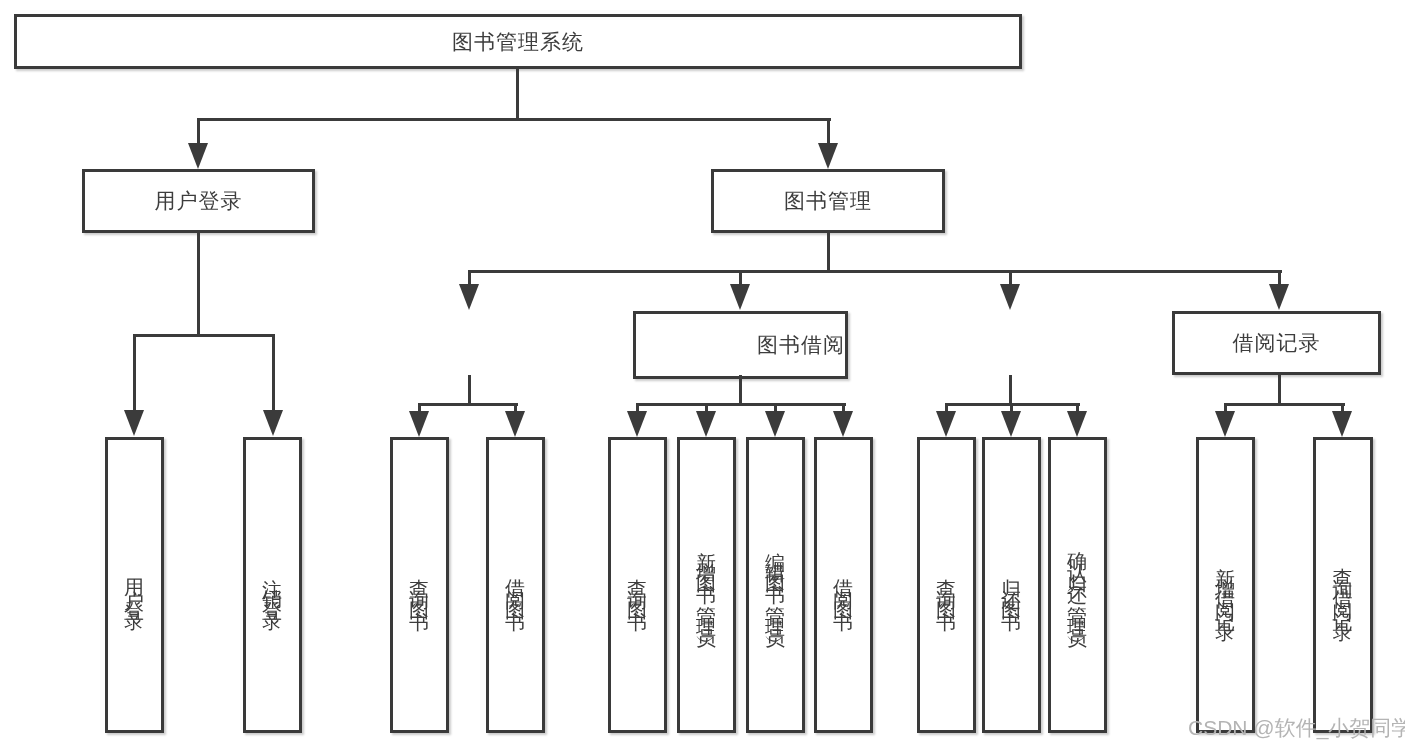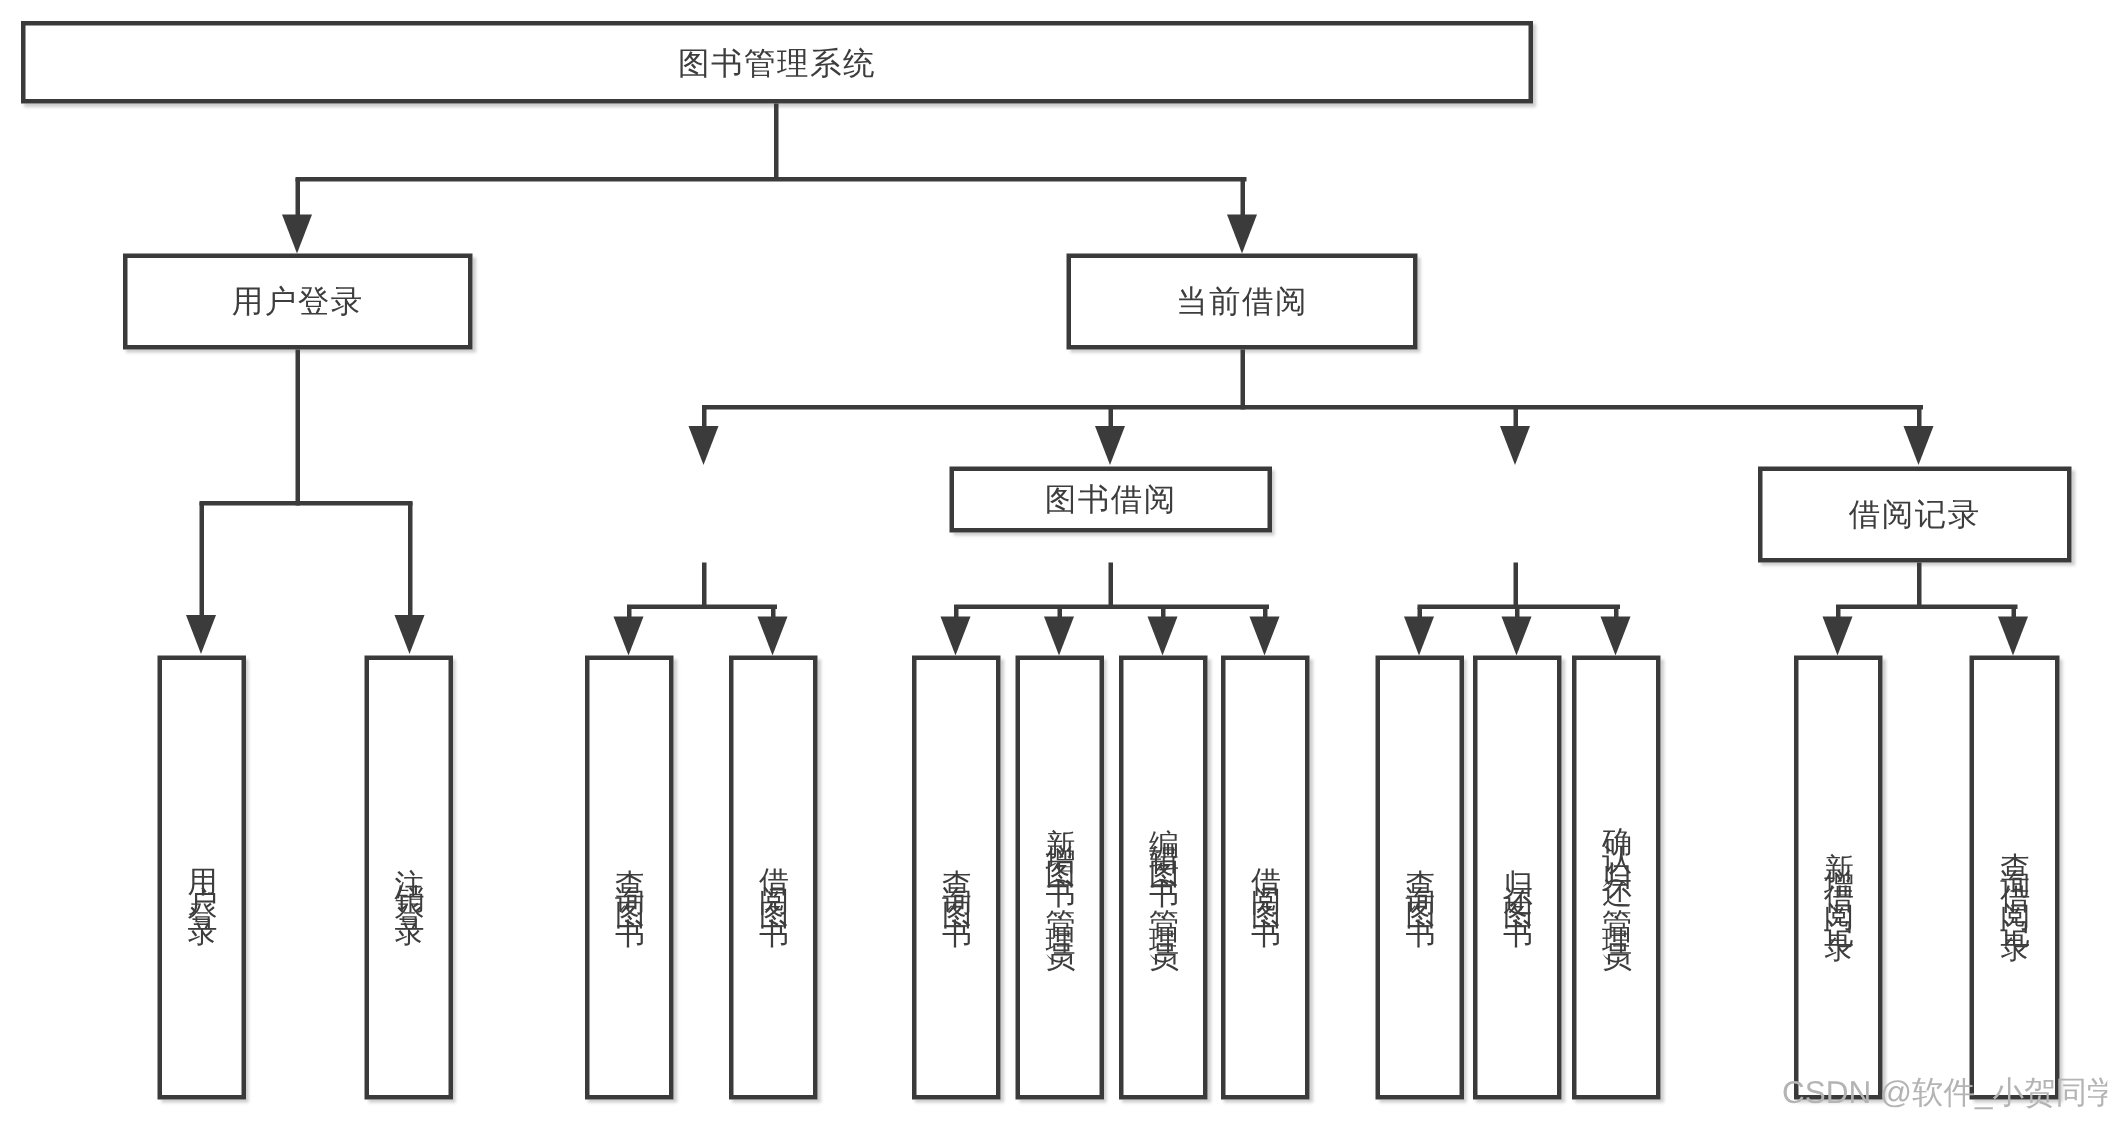--- a/index.html
+++ b/index.html
@@ -62,25 +62,25 @@
 
   <div class="hbox" style="left:14px;top:14px;width:1008px;height:55px;">
     <span>图书管理系统</span>
   </div>
 
   <div class="hbox" style="left:82px;top:169px;width:233px;height:64px;">
     <span>用户登录</span>
   </div>
 
   <div class="hbox" style="left:711px;top:169px;width:234px;height:64px;">
-    <span>当前借阅</span>
-  </div>
-
-
-  <div class="hbox" style="left:633px;top:311px;width:215px;height:44px;">
+    <span>图书管理</span>
+  </div>
+
+
+  <div class="hbox" style="left:633px;top:311px;width:215px;height:68px;justify-content:flex-end;">
     <span>图书借阅</span>
   </div>
 
 
   <div class="hbox" style="left:1172px;top:311px;width:209px;height:64px;">
     <span>借阅记录</span>
   </div>
 
   <div class="vbox" style="left:105px;">
     <span class="vtext">用户登录</span>

